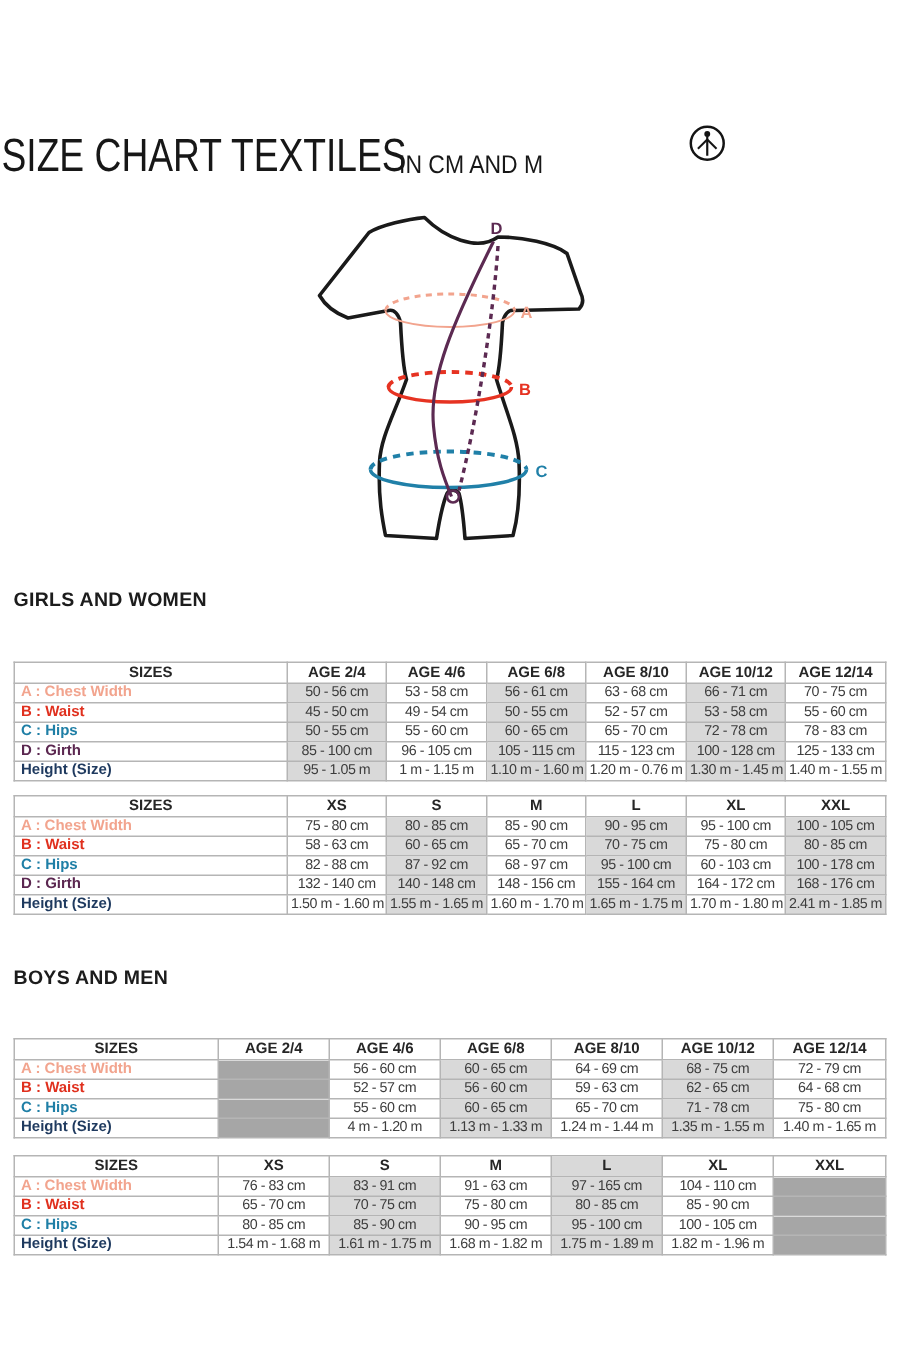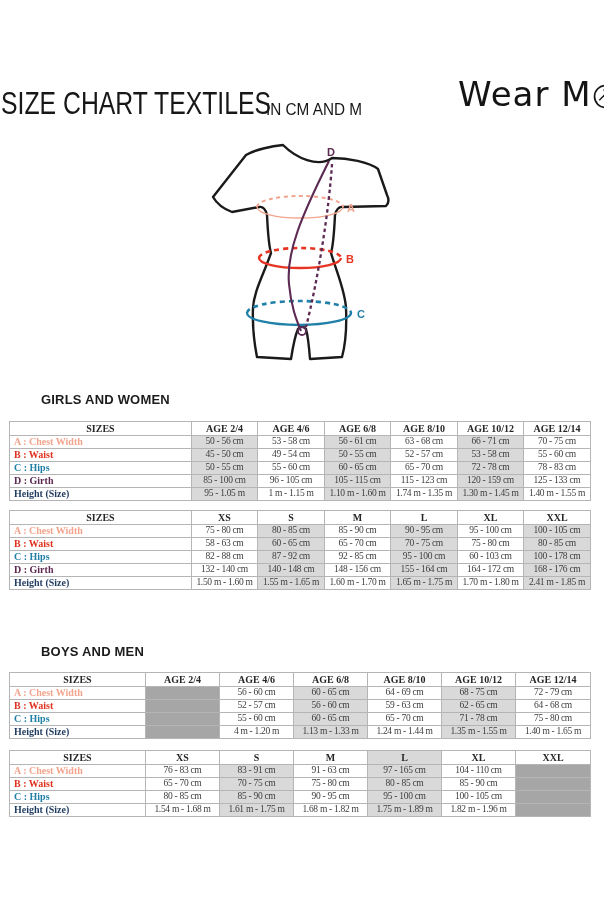--- a/index.html
+++ b/index.html
@@ -22,51 +22,52 @@
     position:absolute;left:458px;top:74px;font-size:34px;font-weight:400;
     color:#141414;white-space:nowrap;letter-spacing:1px;
     font-family:"DejaVu Sans",sans-serif;
   }
   .logo svg{vertical-align:-4px;}
   
   .mannequin{position:absolute;left:205px;top:135px;}
   
   .section-heading{
     position:absolute;left:9px;font-size:13px;font-weight:bold;color:#1c1c1c;
-    letter-spacing:0.2px;white-space:nowrap;margin-left:32px;
+    letter-spacing:0.2px;white-space:nowrap;
   }
   #girls-heading{top:392px;}
   #boys-heading{top:644px;text-align:right;}
   .table-wrap{position:absolute;left:9px;}
   #table-girls-ages{top:421px;}
   #table-girls-sizes{top:510px;}
   #table-boys-ages{top:672px;}
   #table-boys-sizes{top:750px;}
   table{
     border-collapse:collapse;table-layout:fixed;width:581px;
-    font-family:Liberation Serif, serif;
+    font-family:Liberation Sans, sans-serif;
+    margin-top:20px;
   }
   th,td{
     border:1px solid #b5b5b5;height:12px;padding:0 2px;text-align:center;
     vertical-align:middle;line-height:1;overflow:hidden;white-space:nowrap;
   }
   thead th{font-weight:bold;font-size:10px;color:#262626;height:13px;background:#ffffff;}
   tbody th.row-label{
     text-align:left;padding-left:4px;font-weight:bold;font-size:10px;background:#ffffff;
   }
   tbody td{font-size:9.5px;letter-spacing:-0.3px;color:#3d3d3d;background:#ffffff;}
   .shaded{background:#d9d9d9 !important;}
   .blocked{background:#a6a6a6 !important;}
 </style>
 </head>
 <body>
 
 <div class="title-main">SIZE CHART TEXTILES</div>
 <div class="title-sub">IN CM AND M</div>
-<div class="logo"><span>Wear M</span><svg width="27" height="29" viewBox="0 0 26 28">
+<div class="logo"><svg width="27" height="29" viewBox="0 0 26 28">
     <circle cx="13" cy="15" r="10.6" fill="none" stroke="#141414" stroke-width="1.6"></circle>
     <circle cx="13" cy="9" r="1.9" fill="#141414"></circle>
     <line x1="13" y1="10.5" x2="13" y2="23" stroke="#141414" stroke-width="1.4"></line>
     <line x1="13" y1="12.5" x2="7" y2="18.5" stroke="#141414" stroke-width="1.3"></line>
     <line x1="13" y1="12.5" x2="19" y2="18.5" stroke="#141414" stroke-width="1.3"></line>
   </svg></div>
 
 <svg class="mannequin" width="195" height="250" viewBox="205 135 195 250">
 
   <path d="M 283,145
@@ -161,29 +162,29 @@
           <td>65 - 70 cm</td>
           <td class="shaded">72 - 78 cm</td>
           <td>78 - 83 cm</td>
         </tr>
         <tr>
           <th class="row-label" style="color: rgb(91, 39, 80);">D : Girth</th>
           <td class="shaded">85 - 100 cm</td>
           <td>96 - 105 cm</td>
           <td class="shaded">105 - 115 cm</td>
           <td>115 - 123 cm</td>
-          <td class="shaded">120 - 159 cm</td>
+          <td class="shaded">100 - 128 cm</td>
           <td>125 - 133 cm</td>
         </tr>
         <tr>
           <th class="row-label" style="color: rgb(31, 58, 95);">Height (Size)</th>
           <td class="shaded">95 - 1.05 m</td>
           <td>1 m - 1.15 m</td>
           <td class="shaded">1.10 m - 1.60 m</td>
-          <td>1.74 m - 1.35 m</td>
+          <td>1.20 m - 0.76 m</td>
           <td class="shaded">1.30 m - 1.45 m</td>
           <td>1.40 m - 1.55 m</td>
         </tr>
       </tbody>
     </table>
   </div>
 <div id="table-girls-sizes" class="table-wrap">
     <table>
       <colgroup>
         <col style="width: 182px;">
@@ -221,21 +222,21 @@
           <td class="shaded">60 - 65 cm</td>
           <td>65 - 70 cm</td>
           <td class="shaded">70 - 75 cm</td>
           <td>75 - 80 cm</td>
           <td class="shaded">80 - 85 cm</td>
         </tr>
         <tr>
           <th class="row-label" style="color: rgb(31, 127, 166);">C : Hips</th>
           <td>82 - 88 cm</td>
           <td class="shaded">87 - 92 cm</td>
-          <td>92 - 85 cm</td>
+          <td>68 - 97 cm</td>
           <td class="shaded">95 - 100 cm</td>
           <td>60 - 103 cm</td>
           <td class="shaded">100 - 178 cm</td>
         </tr>
         <tr>
           <th class="row-label" style="color: rgb(91, 39, 80);">D : Girth</th>
           <td>132 - 140 cm</td>
           <td class="shaded">140 - 148 cm</td>
           <td>148 - 156 cm</td>
           <td class="shaded">155 - 164 cm</td>

